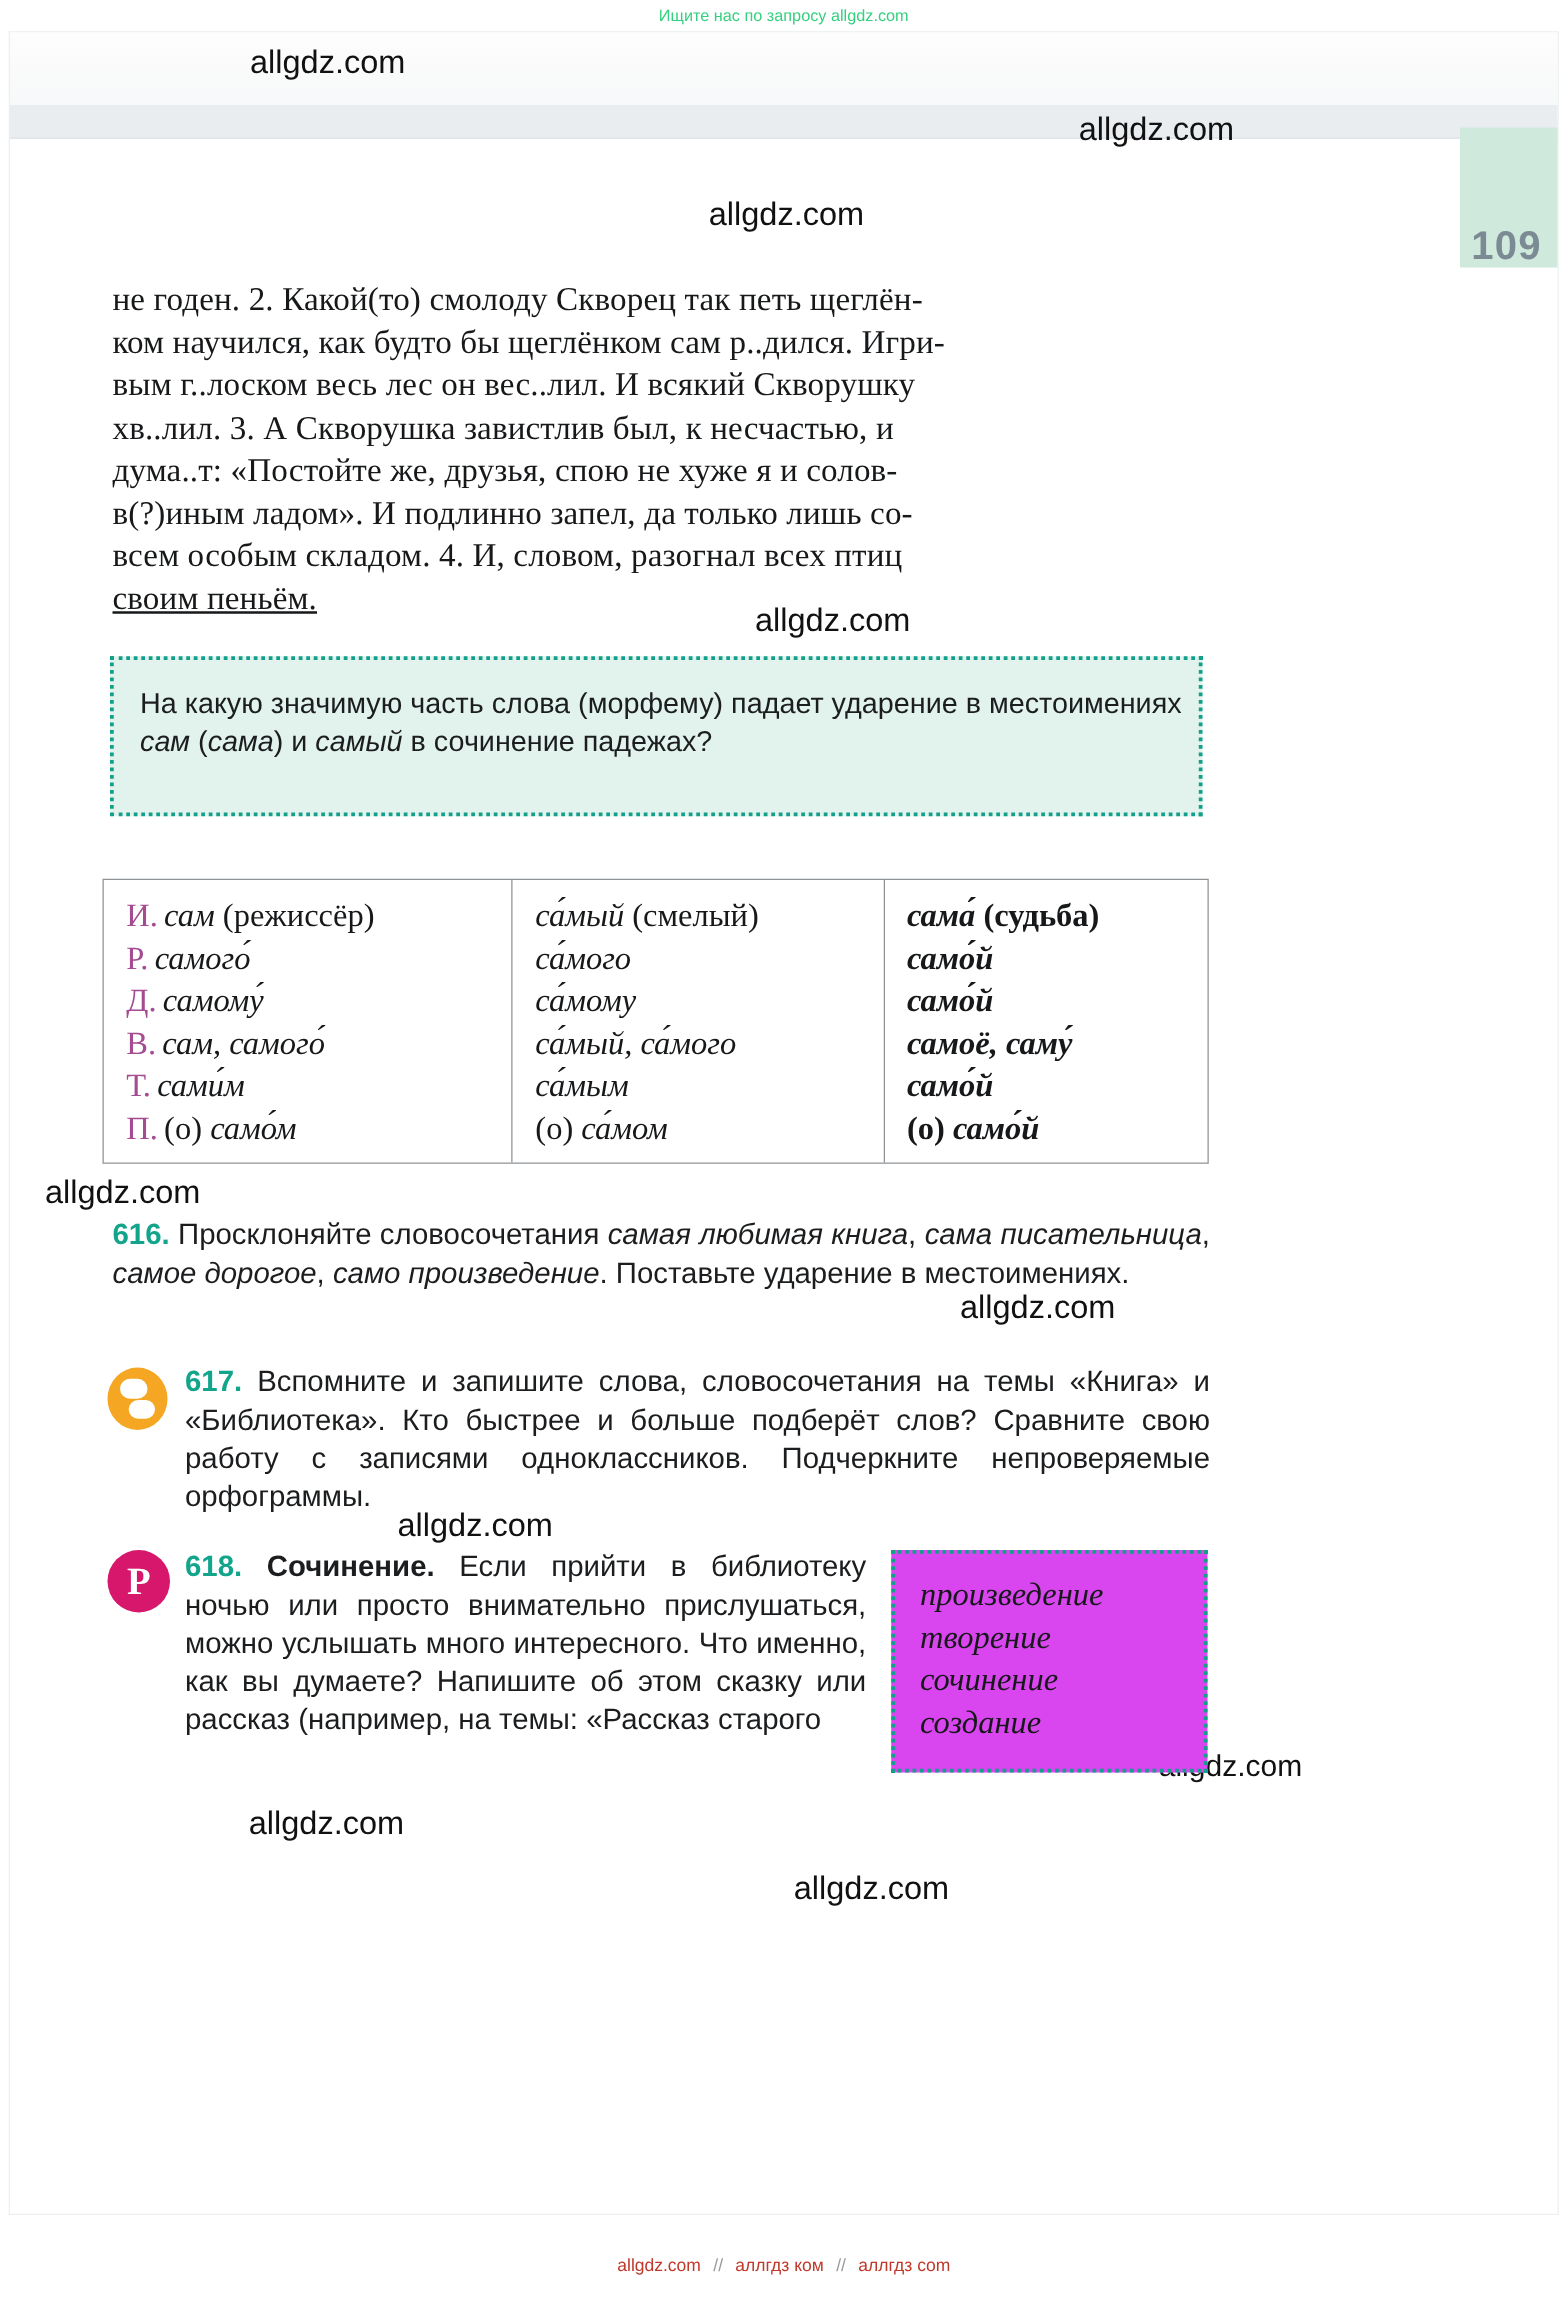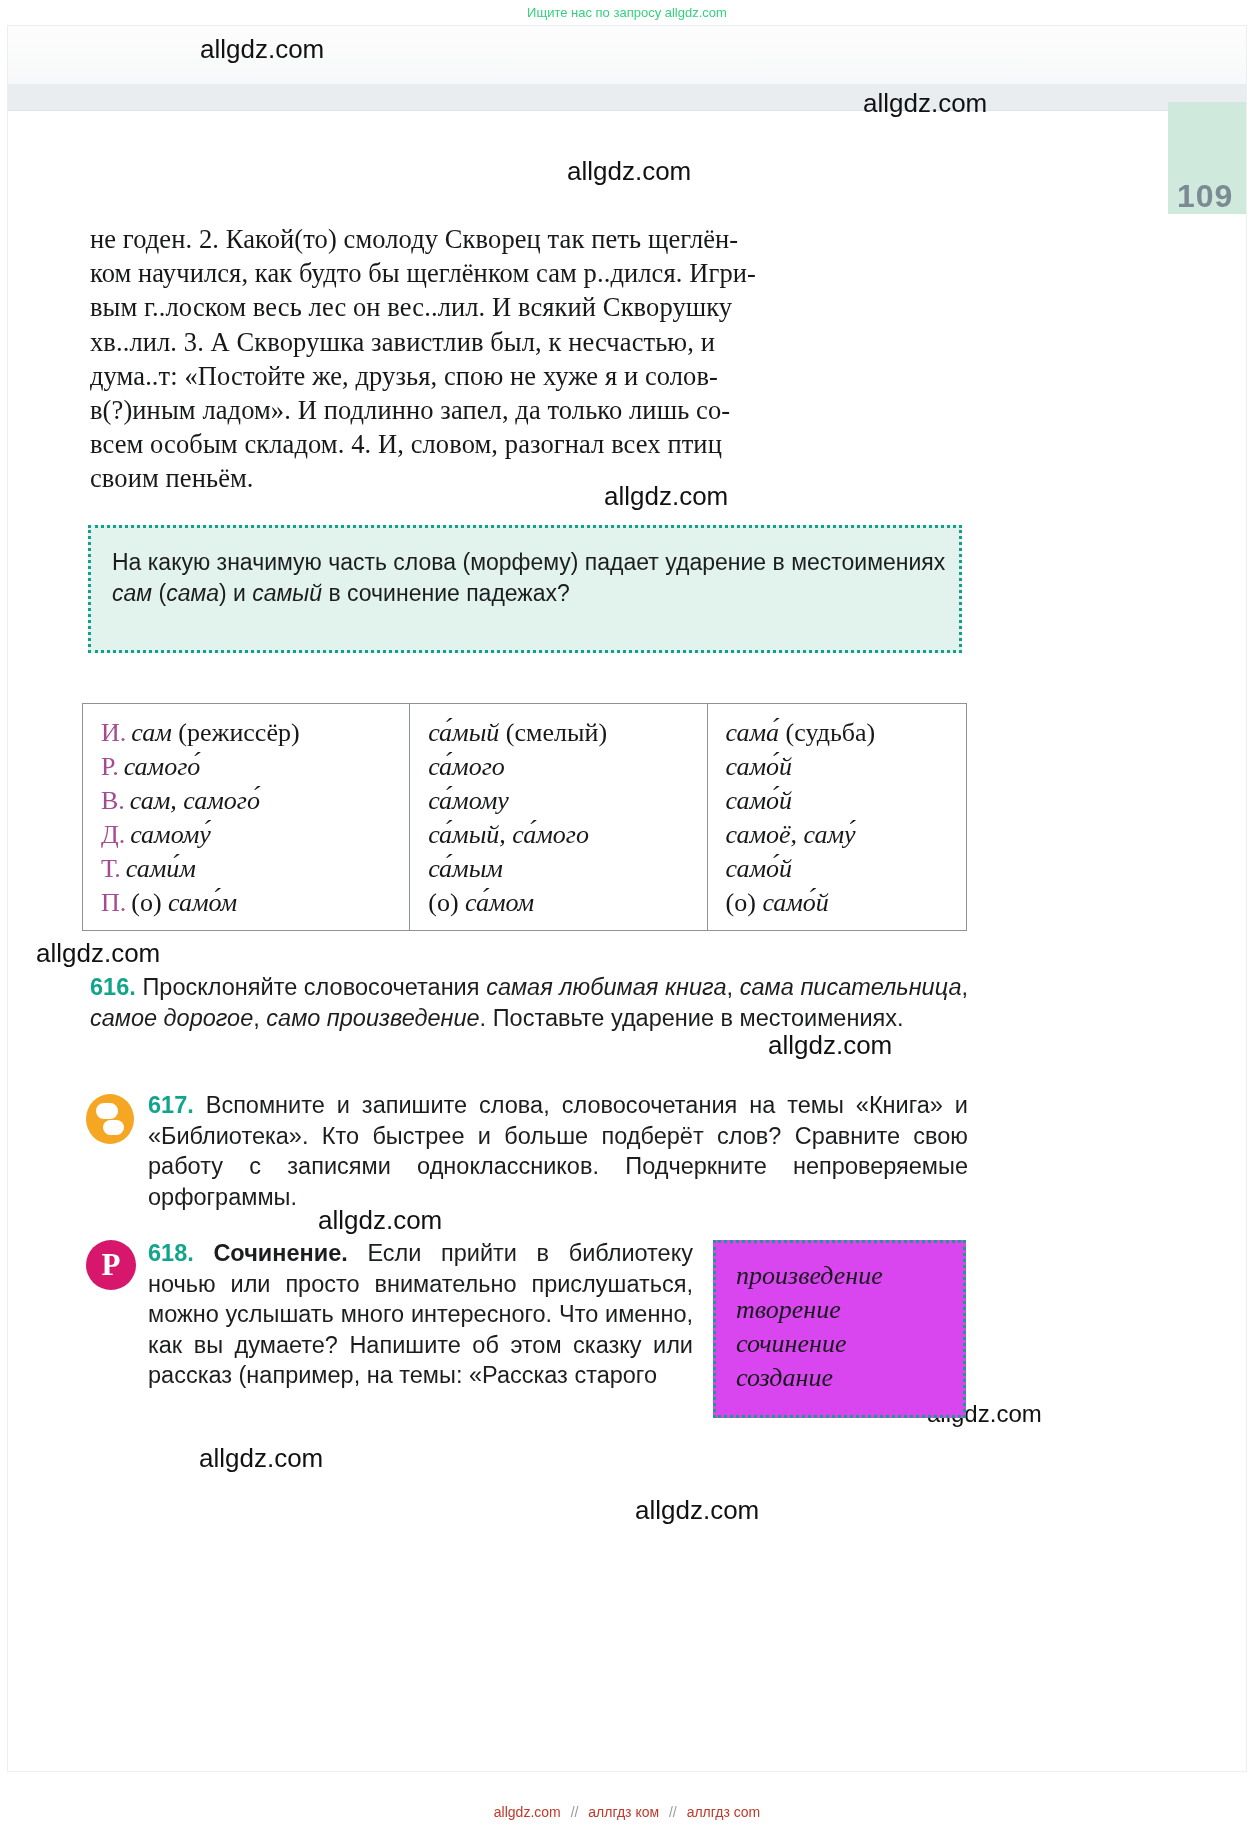--- a/index.html
+++ b/index.html
@@ -134,21 +134,21 @@
     border: 1px solid #8e9397;
     box-sizing: border-box;
     display: flex;
     background: #fff;
   }
   .decl-col {
     box-sizing: border-box;
     padding: 12px 10px 0 18px;
     border-right: 1px solid #8e9397;
   }
-  .decl-col:last-child { border-right: none; }
+  .decl-col:last-child { border-right: none; font-weight: bold; }
   .decl-col.c1 { width: 328px; }
   .decl-col.c2 { width: 298px; }
   .decl-col.c3 { width: 259px; }
   .decl-row {
     font-family: "Liberation Serif", serif;
     font-size: 26px;
     line-height: 34px;
     color: #16181a;
     white-space: nowrap;
   }
@@ -286,32 +286,32 @@
   </div>
 
 <div class="body-text" id="body-text">
     <span>не годен. 2. Какой(то) смолоду Скворец так петь щеглён-</span>
     <span>ком научился, как будто бы щеглёнком сам р..дился. Игри-</span>
     <span>вым г..лоском весь лес он вес..лил. И всякий Скворушку</span>
     <span>хв..лил. 3. А Скворушка завистлив был, к несчастью, и</span>
     <span>дума..т: «Постойте же, друзья, спою не хуже я и солов-</span>
     <span>в(?)иным ладом». И подлинно запел, да только лишь со-</span>
     <span>всем особым складом. 4. И, словом, разогнал всех птиц</span>
-    <span style="text-align: left;">своим пеньём.</span>
+    <span style="text-align: left; text-decoration: underline;">своим пеньём.</span>
   </div>
 
 <div class="question-box"></div>
 <div class="question-text" id="question-text"><span>На какую значимую часть слова (морфему) падает ударение в местоимениях </span><i>сам</i><span> (</span><i>сама</i><span>) и </span><i>самый</i><span> в сочинение падежах?</span></div>
 
 <div class="decl-table" id="decl-table">
     <div class="decl-col c1">
       <div class="decl-row"><span class="case-label">И.</span><i>сам</i><span class="plain"> (режиссёр)</span></div>
       <div class="decl-row"><span class="case-label">Р.</span><i>самого́</i></div>
+      <div class="decl-row"><span class="case-label">Д.</span><i>самому́</i></div>
       <div class="decl-row"><span class="case-label">В.</span><i>сам, самого́</i></div>
-      <div class="decl-row"><span class="case-label">Д.</span><i>самому́</i></div>
       <div class="decl-row"><span class="case-label">Т.</span><i>сами́м</i></div>
       <div class="decl-row"><span class="case-label">П.</span><span class="plain">(о) </span><i>само́м</i></div>
     </div>
     <div class="decl-col c2">
       <div class="decl-row"><i>са́мый</i><span class="plain"> (смелый)</span></div>
       <div class="decl-row"><i>са́мого</i></div>
       <div class="decl-row"><i>са́мому</i></div>
       <div class="decl-row"><i>са́мый, са́мого</i></div>
       <div class="decl-row"><i>са́мым</i></div>
       <div class="decl-row"><span class="plain">(о) </span><i>са́мом</i></div>

